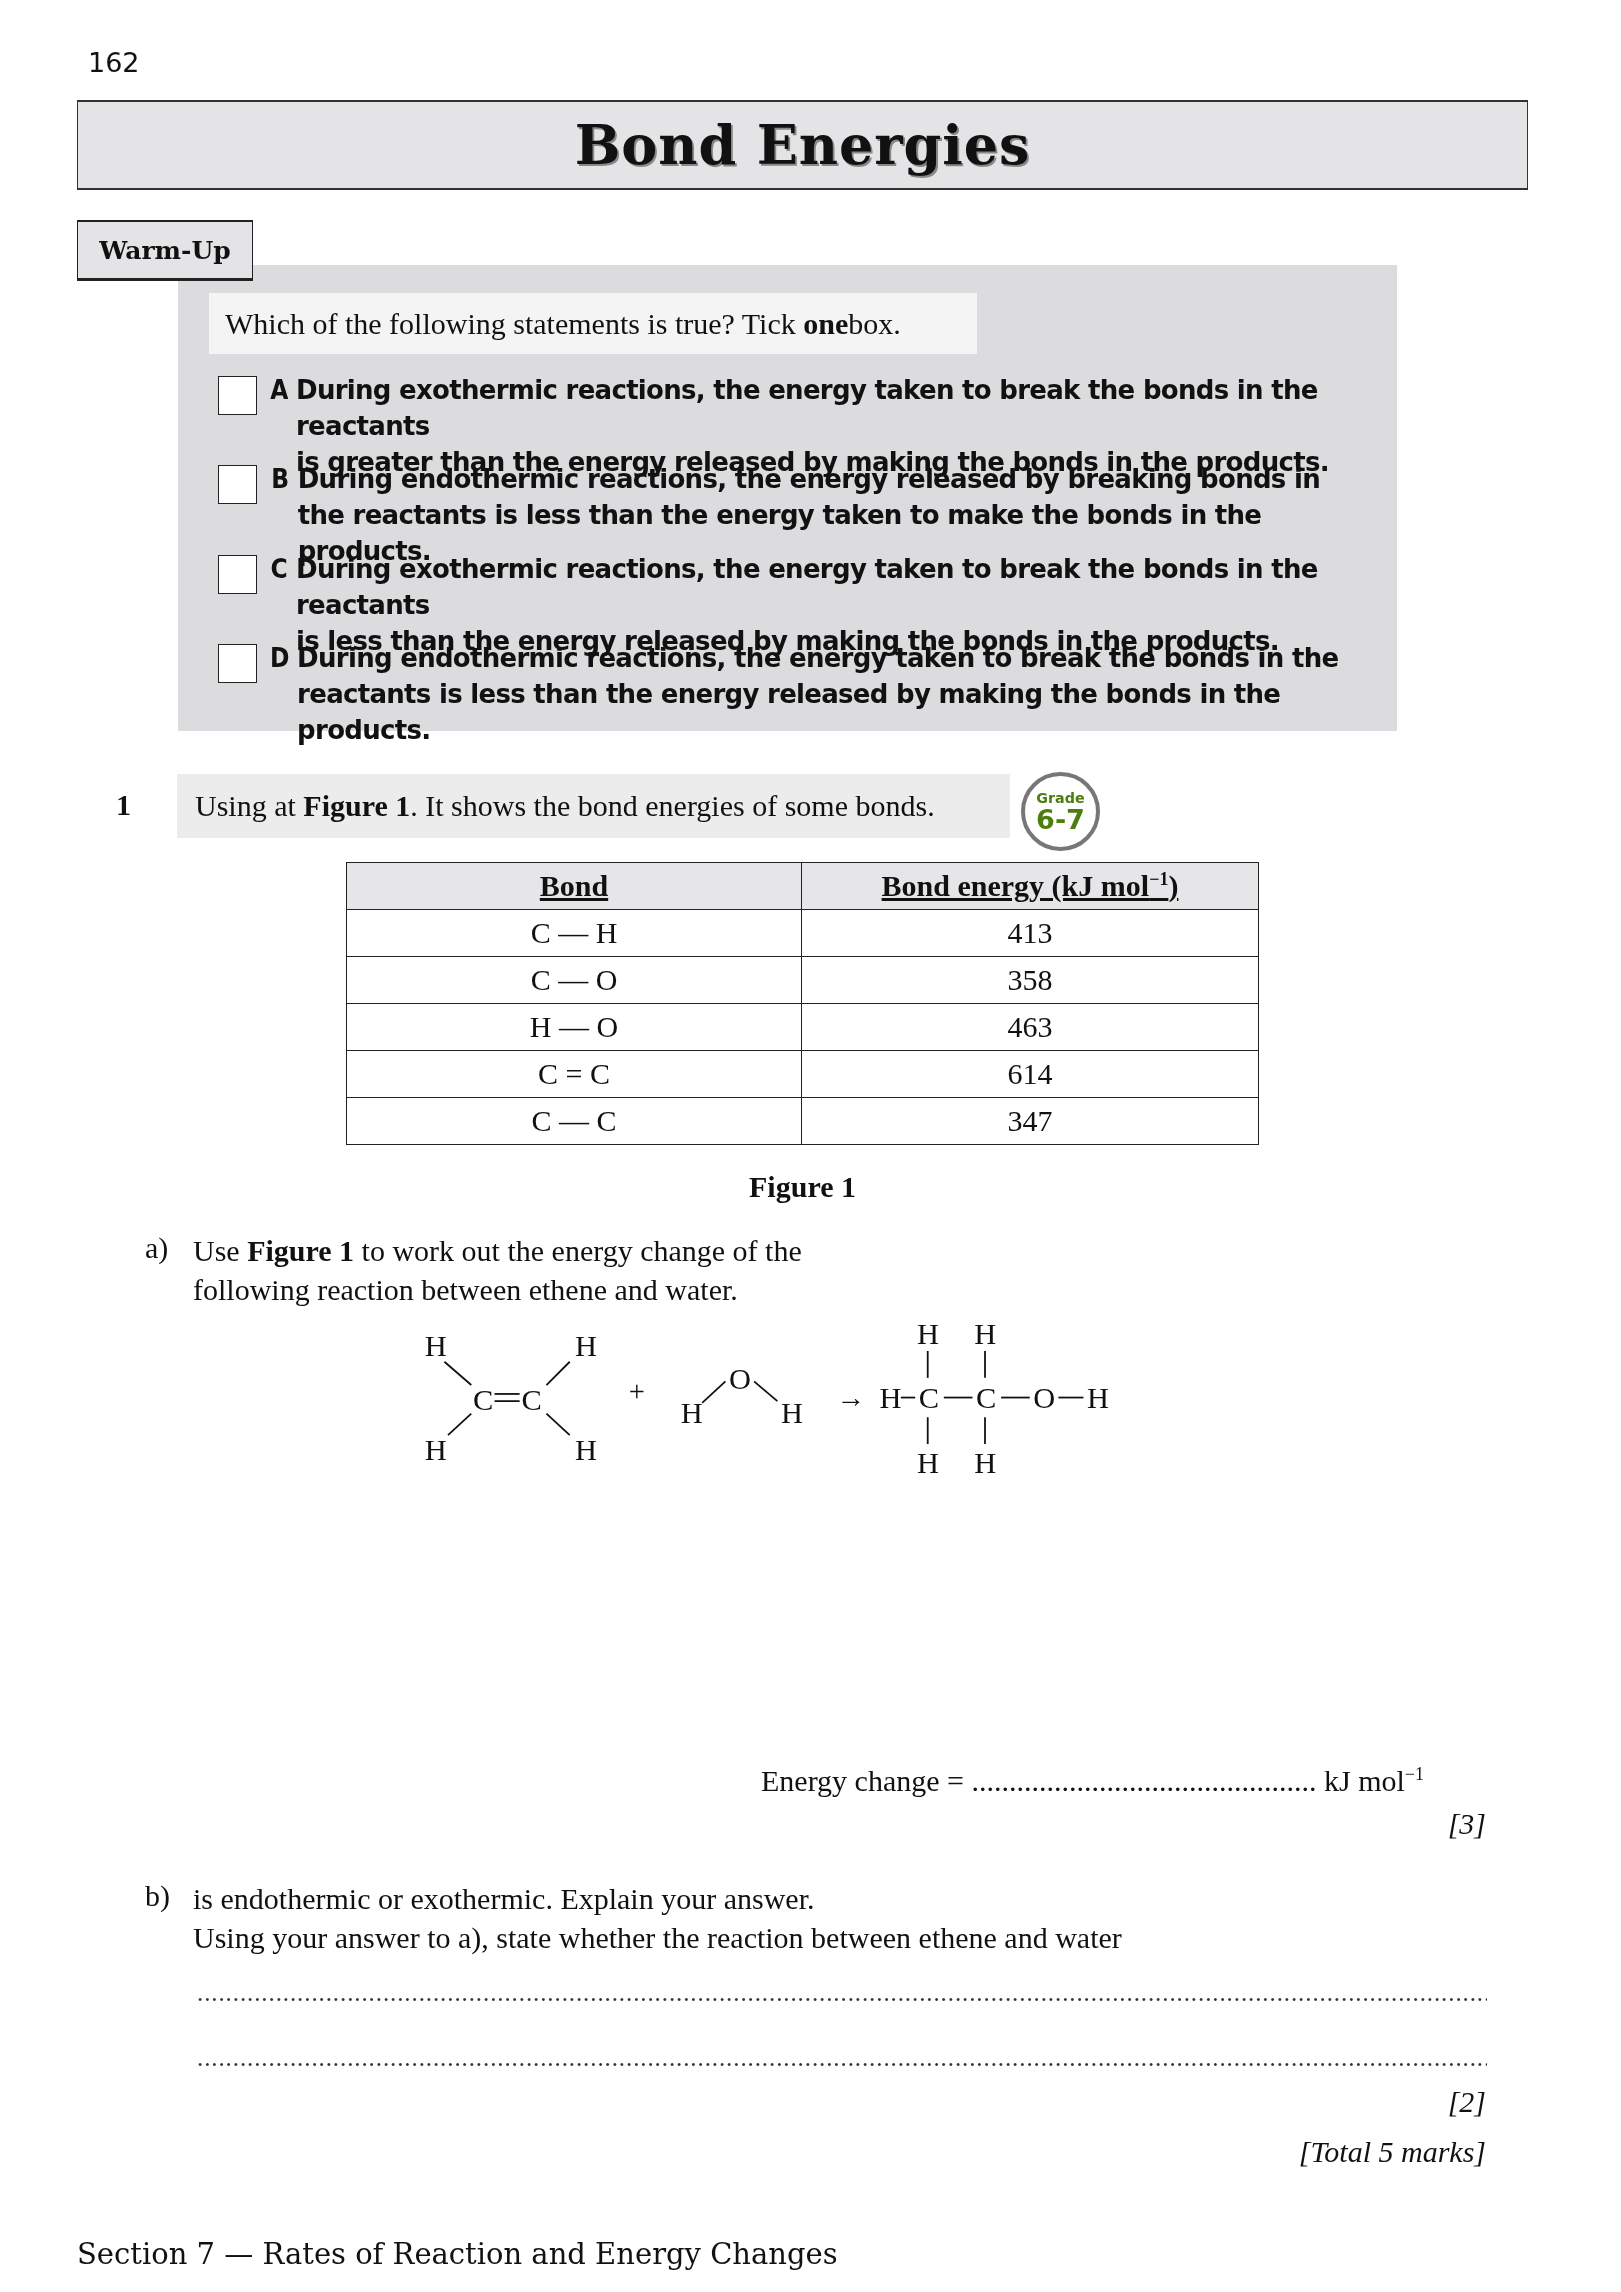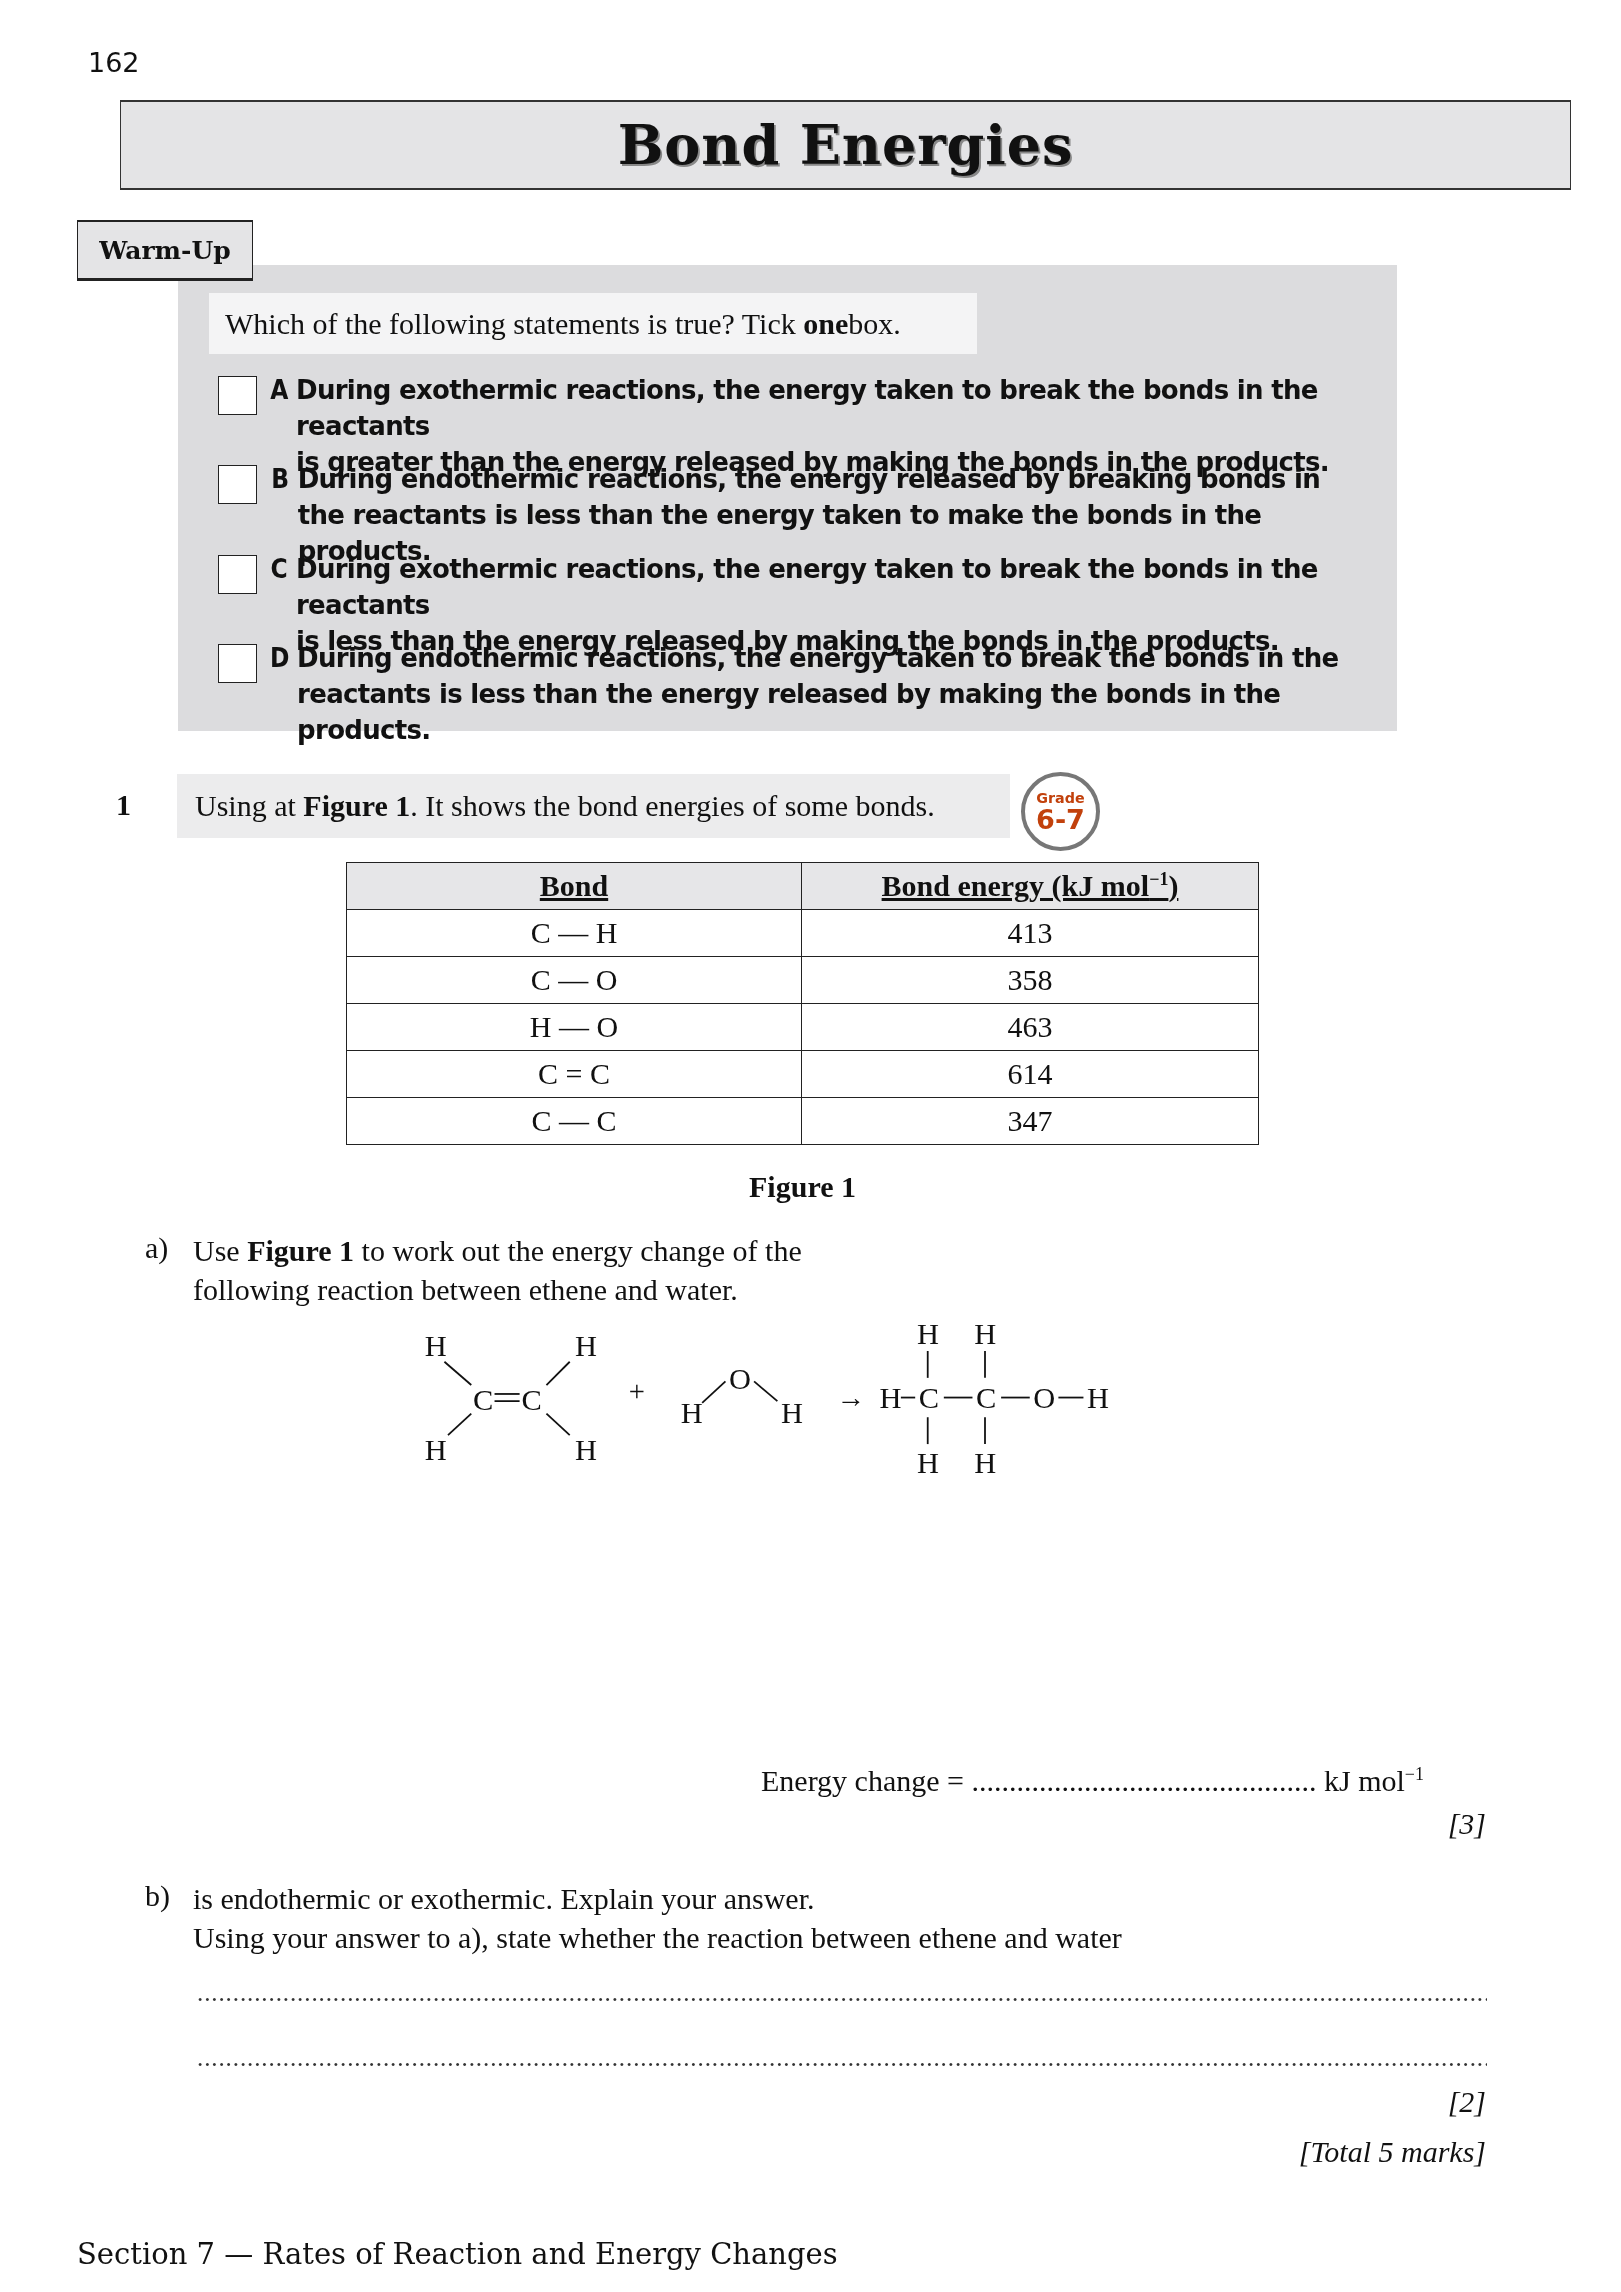--- a/index.html
+++ b/index.html
@@ -4,21 +4,21 @@
 <style>
   html, body { margin: 0; padding: 0; background: #ffffff; }
   body { width: 1621px; height: 2293px; position: relative; overflow: hidden;
          font-family: "Liberation Serif", serif; color: #111; }
   .abs { position: absolute; }
 
   .page-number { left: 88px; top: 47px; font-family: "DejaVu Sans", sans-serif; font-size: 27px; }
 
   .title-bar { left: 77px; top: 100px; width: 1451px; height: 90px; background: #e4e4e6;
                border: 1.8px solid #333; border-top-width: 2.7px; border-bottom-width: 2.7px;
-               box-sizing: border-box; display: flex; align-items: center; justify-content: center; margin-left: 43px; }
+               box-sizing: border-box; display: flex; align-items: center; justify-content: center; }
   .title-text { font-family: "DejaVu Serif", serif; font-weight: bold; font-size: 54px; letter-spacing: 0.9px;
                 text-shadow: 1.8px 1.8px 0 #888; }
 
   .warmup-tab { left: 77px; top: 220px; width: 176px; height: 61px; background: #e4e4e6;
                 border: 1.8px solid #222; border-top-width: 2.7px; border-bottom-width: 3.6px; box-sizing: border-box;
                 display: flex; align-items: center; justify-content: center;
                 font-family: "DejaVu Serif", serif; font-weight: bold; font-size: 25px; }
 
   .warmup-panel { left: 178px; top: 265px; width: 1219px; height: 466px; background: #dcdcde; }
   .warmup-question { left: 209px; top: 293px; width: 768px; height: 61px; background: #f4f4f5;
@@ -29,21 +29,21 @@
   .opt-letter { width: 36px; text-align: center; font-family: "DejaVu Sans Condensed","DejaVu Sans", sans-serif;
                 font-weight: bold; font-size: 26px; margin-left: 5.4px; line-height: 36px; }
   .opt-text { font-family: "DejaVu Sans", sans-serif; font-weight: bold; font-size: 26px; line-height: 36px;
               letter-spacing: -0.7px; }
 
   .q-number { left: 116px; top: 788px; font-size: 30px; font-weight: bold; }
   .q-prompt { left: 177px; top: 774px; width: 833px; height: 64px; background: #ececed;
               display: flex; align-items: center; padding-left: 18px; box-sizing: border-box; font-size: 30px; }
   .grade-badge { left: 1021px; top: 772px; width: 79px; height: 79px; border-radius: 50%;
                  border: 4.5px solid #777; box-sizing: border-box; display: flex; flex-direction: column;
-                 align-items: center; justify-content: center; color: #c2410c; font-family: "DejaVu Sans", sans-serif; }
+                 align-items: center; justify-content: center; color: #4d7c0f; font-family: "DejaVu Sans", sans-serif; }
   .grade-badge .g1 { font-size: 14.3px; font-weight: bold; line-height: 16px; }
   .grade-badge .g2 { font-size: 27px; font-weight: bold; line-height: 27px; }
 
   table.bond-table { position: absolute; left: 346px; top: 862px; width: 913px; border-collapse: collapse;
                      font-size: 30px; }
   .bond-table th, .bond-table td { border: 1.8px solid #222; height: 46px; text-align: center; padding: 0; }
   .bond-table th { background: #e6e6e8; font-weight: bold; text-decoration: underline; }
   .bond-table col.c1 { width: 455px; }
   .fig-caption { left: 346px; width: 913px; top: 1170px; text-align: center; font-size: 30px; font-weight: bold; }
 

